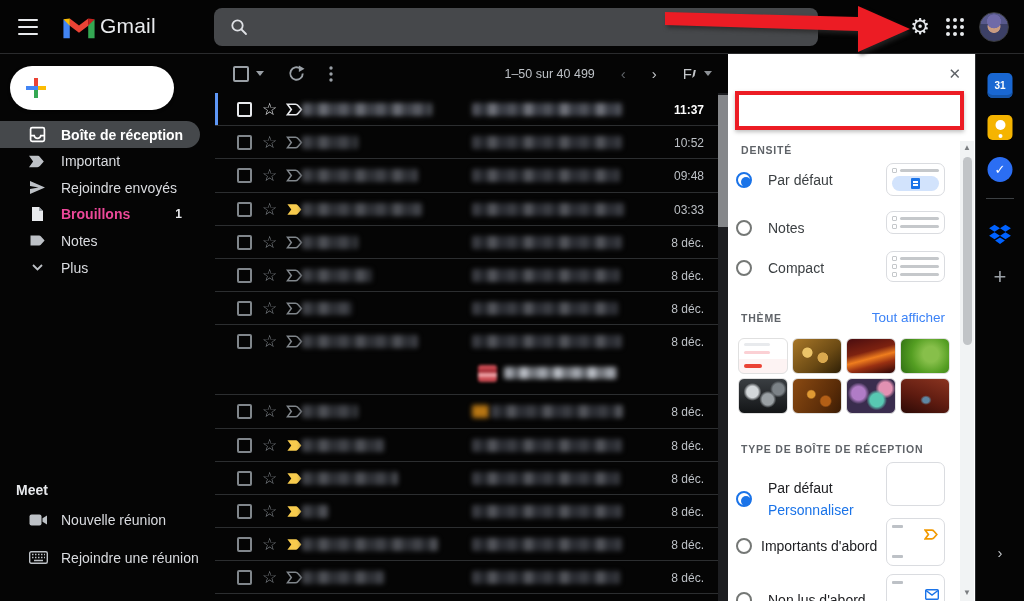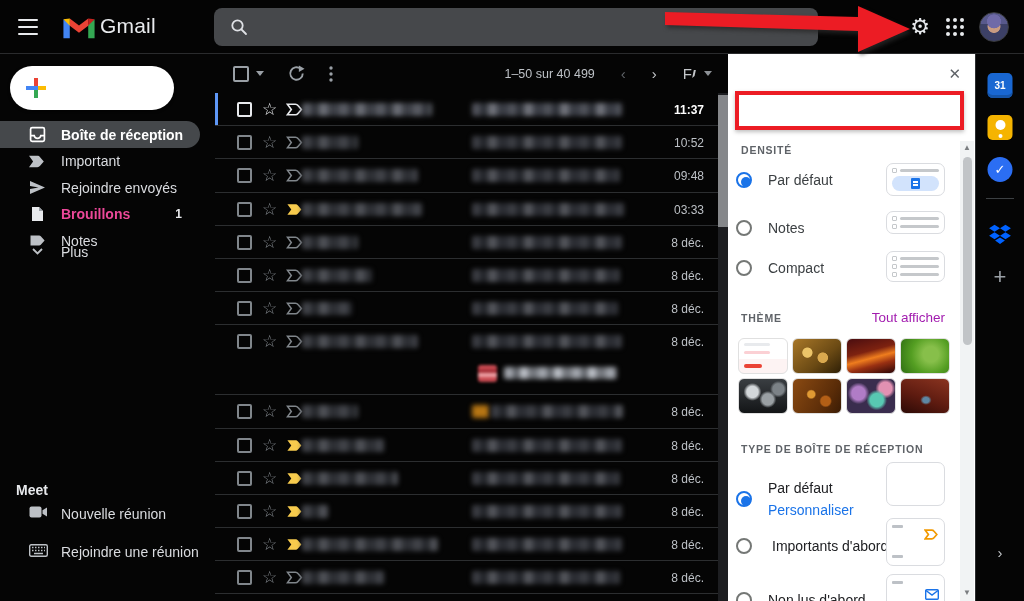--- a/index.html
+++ b/index.html
@@ -31,21 +31,21 @@
   #compose-btn .plus{margin:0 14px 0 15px;}
   #compose-btn .lbl{color:#3c4043;font-size:14px;font-weight:500;}
   .nav-item{position:absolute;left:0;width:200px;height:27px;display:flex;align-items:center;border-radius:0 14px 14px 0;cursor:pointer;}
   .nav-item .ic{width:20px;margin:0 14px 0 27px;display:flex;justify-content:center;}
   .nav-item .lb{color:#dadce0;font-size:14px;flex:1;white-space:nowrap;}
   .nav-item .ct{color:#e8eaed;font-size:12px;font-weight:700;margin-right:18px;}
   .nav-item.sel{background:#45484b;}
   .nav-item.sel .lb{color:#fff;font-weight:700;}
   .nav-item.bold .lb{font-weight:700;color:#ec4899;}
   #meet-header{position:absolute;left:16px;top:428px;color:#e8eaed;font-size:14px;font-weight:700;}
-  .meet-item{position:absolute;left:0;width:200px;height:27px;display:flex;align-items:flex-start;cursor:pointer;}
+  .meet-item{position:absolute;left:0;width:200px;height:27px;display:flex;align-items:center;cursor:pointer;}
   .meet-item .ic{width:22px;margin:0 12px 0 27px;display:flex;justify-content:center;}
   .meet-item .lb{color:#dadce0;font-size:14px;}
 
   
   #mail-toolbar{position:absolute;left:215px;top:54px;width:513px;height:39px;background:#050505;display:flex;align-items:center;}
   .tb-check{width:16px;height:16px;border:2px solid #9aa0a6;border-radius:2px;margin-left:18px;}
   .tb-caret{width:0;height:0;border-left:4px solid transparent;border-right:4px solid transparent;border-top:5px solid #9aa0a6;margin-left:7px;}
   .tb-ic{margin-left:24px;display:flex;align-items:center;}
   #tb-range{margin-left:auto;color:#bdc1c6;font-size:12.5px;}
   .chev{font-size:15px;margin-left:26px;}
@@ -91,21 +91,21 @@
   .radio.on{border-color:#1a73e8;}
   .radio.on::after{content:"";position:absolute;left:3px;top:3px;width:10px;height:10px;border-radius:50%;background:#1a73e8;}
   .opt-lbl{margin-left:16px;font-size:14px;color:#3c4043;}
   .thumb-card{position:absolute;left:158px;width:59px;background:#fff;border:1px solid #dadce0;border-radius:7px;padding:4px 5px;display:flex;flex-direction:column;gap:3px;}
   .trow{display:flex;align-items:center;gap:3px;}
   .tsq{width:5px;height:5px;border:1px solid #c5c8cb;border-radius:1px;flex:none;}
   .tbar{height:3px;background:#c5c8cb;border-radius:2px;flex:1;}
   .tpill{height:15px;background:#d2e3fc;border-radius:8px;display:flex;align-items:center;justify-content:center;}
   .tdoc{width:9px;height:11px;background:#1a73e8;border-radius:1px;position:relative;}
   .tdoc::after{content:"";position:absolute;left:2px;top:3px;width:5px;height:1.5px;background:#fff;box-shadow:0 3px 0 #fff;}
-  #theme-link{position:absolute;right:30px;font-size:13.5px;font-weight:500;color:#a21caf;cursor:pointer;}
+  #theme-link{position:absolute;right:30px;font-size:13.5px;font-weight:500;color:#3b82f6;cursor:pointer;}
   #theme-grid{position:absolute;left:10px;top:284px;width:216px;display:grid;grid-template-columns:repeat(4,50px);grid-auto-rows:36px;gap:4px;}
   .tile{border-radius:6px;border:1px solid #e0e0e0;cursor:pointer;}
   .tile-light{background:linear-gradient(#ffffff 0 60%,#fdf3f3 60%);position:relative;overflow:hidden;}
   .tile-light::before{content:"";position:absolute;left:5px;top:4px;width:26px;height:3px;background:#e8eaed;border-radius:2px;box-shadow:0 8px 0 #fbd0d4;}
   .tile-light::after{content:"";position:absolute;left:5px;bottom:5px;width:18px;height:4px;background:#ea4335;border-radius:2px;}
   .tile-chess{background:radial-gradient(circle at 30% 40%,#ecc468 0 12%,transparent 14%),radial-gradient(circle at 62% 55%,#d9a84e 0 14%,transparent 16%),linear-gradient(140deg,#a87728,#6b4a14 60%,#2e1f06);}
   .tile-canyon{background:linear-gradient(165deg,#4a0d10 0%,#7d2210 38%,#ef7d1e 55%,#993012 72%,#2a0507 100%);}
   .tile-leaf{background:radial-gradient(circle at 62% 45%,#87bf4a 0 22%,#549e22 55%,#2f6e12 100%);}
   .tile-spheres{background:radial-gradient(circle at 28% 38%,#d3d7da 0 14%,transparent 22%),radial-gradient(circle at 60% 60%,#9aa0a4 0 16%,transparent 24%),radial-gradient(circle at 82% 30%,#7c8287 0 12%,transparent 18%),linear-gradient(#3a3e42,#131517);}
   .tile-autumn{background:radial-gradient(circle at 38% 45%,#e09a33 0 10%,transparent 14%),radial-gradient(circle at 68% 65%,#b35f16 0 12%,transparent 16%),linear-gradient(120deg,#8a4a12,#5a2c08 70%,#3a1c05);}
@@ -219,21 +219,21 @@
           <span class="ct">1</span>
         </div>
         <div class="nav-item" style="top:173.4px">
           <span class="ic">
             <svg width="17" height="13" viewBox="0 0 17 13">
               <path d="M1.5 1.5 h8.6 c.7 0 1.3.3 1.7.8 L15.6 6.5 11.8 10.7 c-.4.5-1 .8-1.7.8 H1.5 z" fill="#bdc1c6"></path>
             </svg>
           </span>
           <span class="lb">Notes</span>
         </div>
-        <div class="nav-item" style="top:184px">
+        <div class="nav-item" style="top:200px">
           <span class="ic">
             <svg width="11" height="7" viewBox="0 0 11 7">
               <path d="M1 1 L5.5 5.5 10 1" fill="none" stroke="#bdc1c6" stroke-width="1.8"></path>
             </svg>
           </span>
           <span class="lb">Plus</span>
         </div>
       </div>
     <div id="meet-header">Meet</div>
     <div id="meet-items">
@@ -522,21 +522,21 @@
     <div id="inbox-options">
         <div class="opt-row" style="top: 426px; align-items: center;">
           <span class="radio on"></span>
           <div style="margin-left:16px;display:flex;flex-direction:column;gap:6px">
             <span style="font-size:14px;color:#202124">Par défaut</span>
             <span style="font-size:14px;color:#1a73e8;font-weight:500;cursor:pointer">Personnaliser</span>
           </div>
         </div>
         <div class="opt-row" style="top:484px">
           <span class="radio"></span>
-          <div style="margin-left:20px;display:flex;flex-direction:column;gap:6px">
+          <div style="margin-left:9px;display:flex;flex-direction:column;gap:6px">
             <span style="font-size:14px;color:#202124">Importants d'abord</span>
           </div>
         </div>
         <div class="opt-row" style="top:538px">
           <span class="radio"></span>
           <div style="margin-left:16px;display:flex;flex-direction:column;gap:6px">
             <span style="font-size:14px;color:#202124">Non lus d'abord</span>
           </div>
         </div>
       </div>

